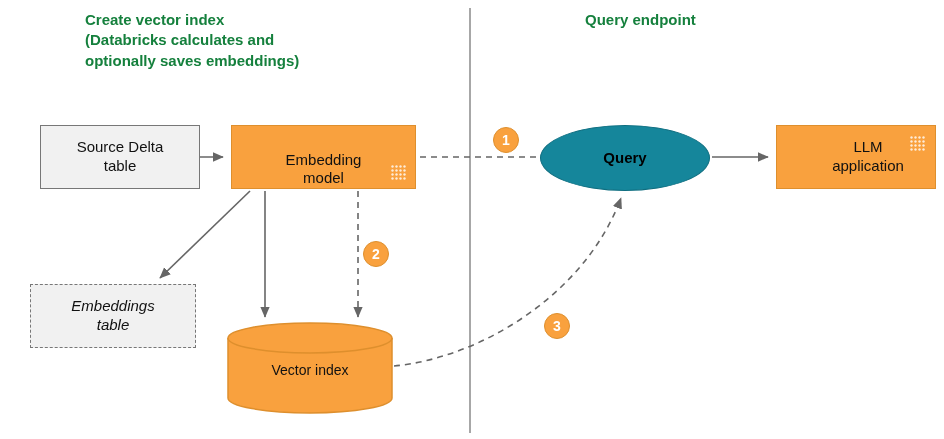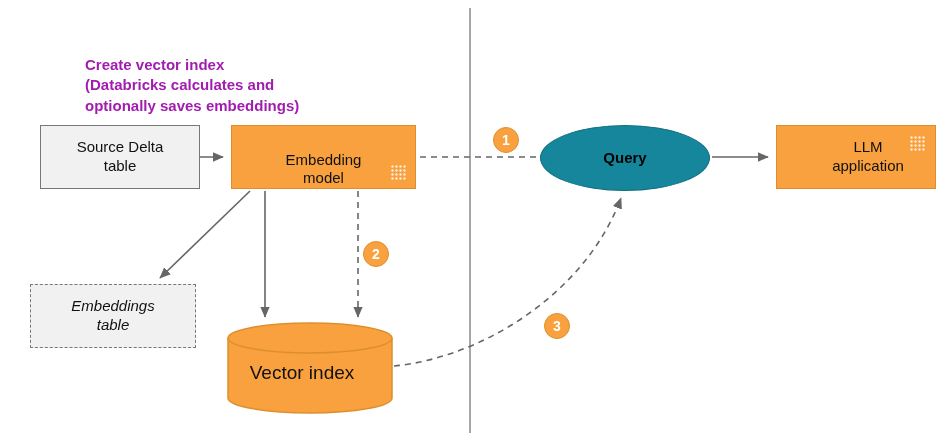--- a/index.html
+++ b/index.html
@@ -2,22 +2,22 @@
 <html><head>
 <meta charset="utf-8">
 <style>
   html,body { margin:0; padding:0; background:#ffffff; }
   body { font-family:"Liberation Sans", sans-serif; }
   .canvas {
     position:relative; width:944px; height:439px; background:#ffffff; overflow:hidden;
   }
   .arrows-layer { position:absolute; left:0; top:0; width:944px; height:439px; z-index:0; }
   .title {
-    position:absolute; font-size:15px; font-weight:bold; color:#a21caf;
-    line-height:1.35; white-space:pre-line; z-index:2;margin-top:45px;
+    position:absolute; font-size:15px; font-weight:bold; color:#15803d;
+    line-height:1.35; white-space:pre-line; z-index:2;
   }
   .title-left { left:85px; top:10px; }
   .title-right { left:585px; top:10px; }
   .node {
     position:absolute; display:flex; align-items:center; justify-content:center;
     box-sizing:border-box; z-index:1; font-size:15px; color:#111111;
   }
   .label { white-space:pre-line; text-align:center; line-height:1.25; }
   .gray-box {
     background:#F1F1F1; border:1.5px solid #777777;margin-left:32px;
@@ -31,22 +31,22 @@
   .box-source   { left:8px;   top:125px; width:160px; height:64px; }
   .box-embed    { left:231px; top:125px; width:185px; height:64px;align-items:flex-end; }
   .box-embtable { left:30px;  top:284px; width:166px; height:64px;font-style:italic; }
   .box-llm      { left:776px; top:125px; width:160px; height:64px;padding-left:24px; }
   .ellipse-query {
     left:540px; top:125px; width:170px; height:66px;
     background:#15869B; border:1.5px solid #0F6E80; border-radius:50%;
     color:#000000; font-weight:bold;
   }
   .cyl-label {
-    position:absolute; left:232px; top:362px; width:140px; text-align:center;
-    font-size:19px; color:#111111; z-index:1;
+    position:absolute; left:240px; top:362px; width:140px; text-align:center;
+    font-size:14px; color:#111111; z-index:1;
   }
   .badge {
     position:absolute; width:26px; height:26px; border-radius:50%;
     background:#F9A13E; border:1px solid #DE8F2D; box-sizing:border-box;
     color:#ffffff; font-size:14px; font-weight:bold;
     display:flex; align-items:center; justify-content:center; z-index:3;
   }
   .badge-1 { left:493px; top:127px; }
   .badge-2 { left:363px; top:241px; }
   .badge-3 { left:544px; top:313px; }
@@ -84,20 +84,21 @@
 
     <g>
       <path d="M 228 338 L 228 398 A 82 15 0 0 0 392 398 L 392 338" fill="#F9A13E" stroke="#DE8F2D" stroke-width="1.5"></path>
       <ellipse cx="310" cy="338" rx="82" ry="15" fill="#F9A13E" stroke="#DE8F2D" stroke-width="1.5"></ellipse>
     </g>
   </svg>
 
   <div class="title title-left">Create vector index
 (Databricks calculates and
 optionally saves embeddings)</div>
+  <div class="title title-right">Query endpoint</div>
 
   <div class="node gray-box box-source">
     <span class="label">Source Delta
 table</span>
   </div>
 
   <div class="node orange-box box-embed">
     <span class="label">Embedding
 model</span>
     <span class="corner-icon icon-embed">

